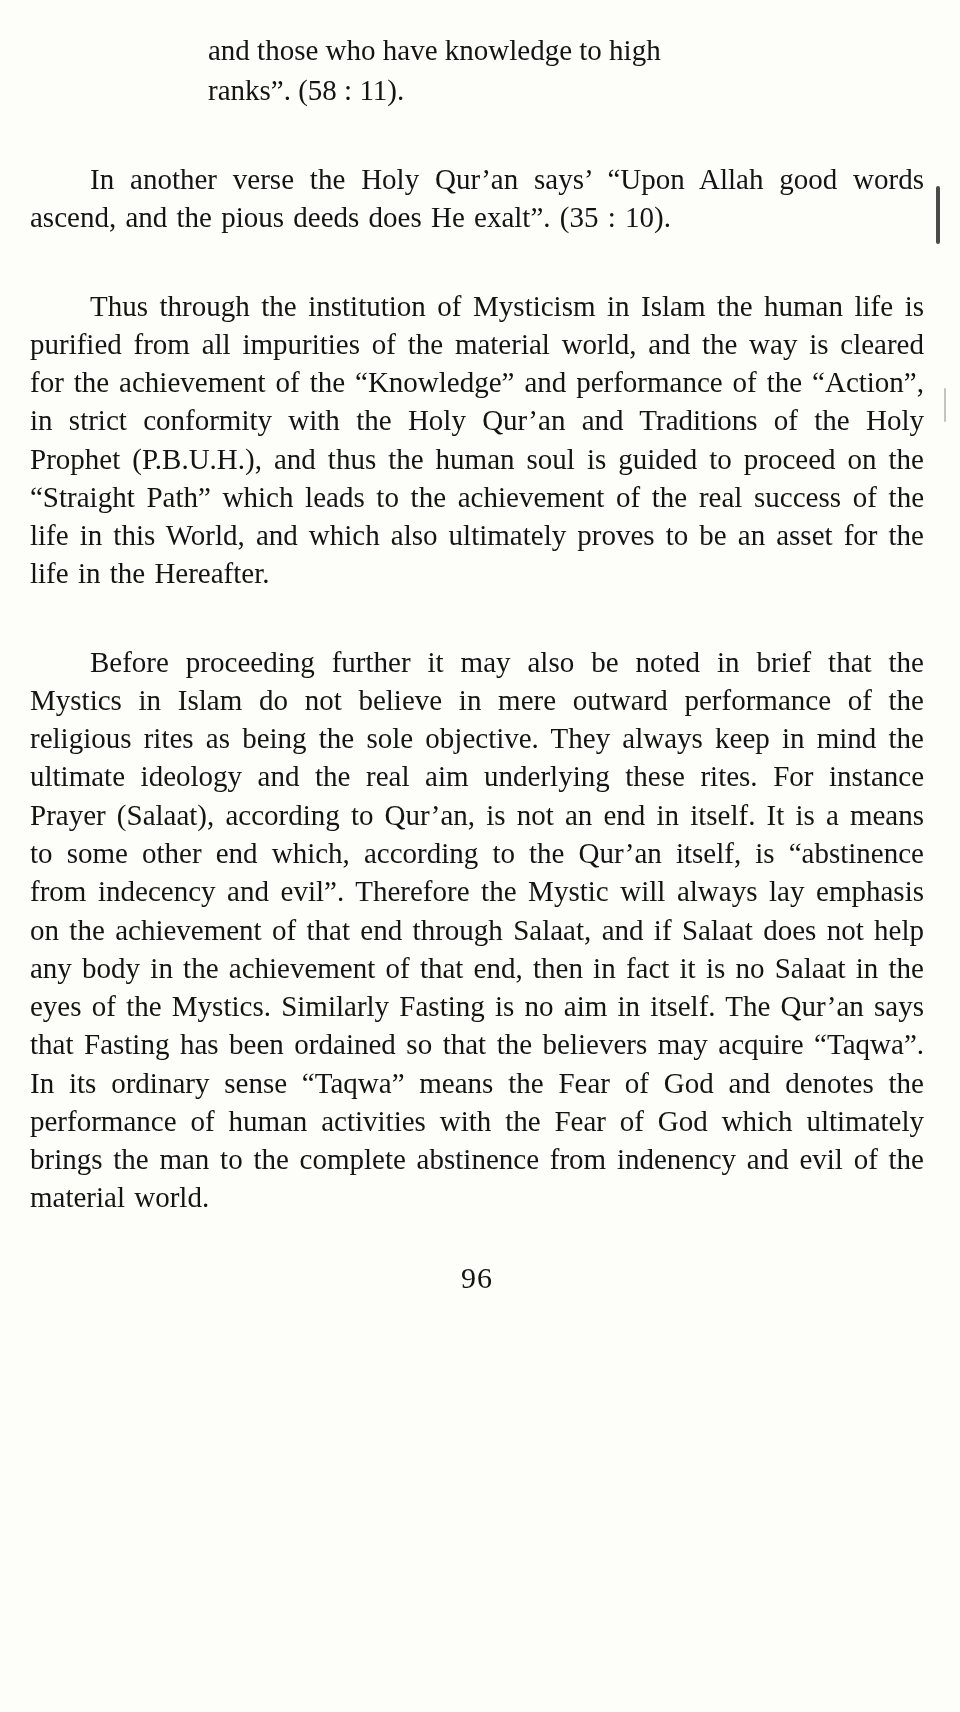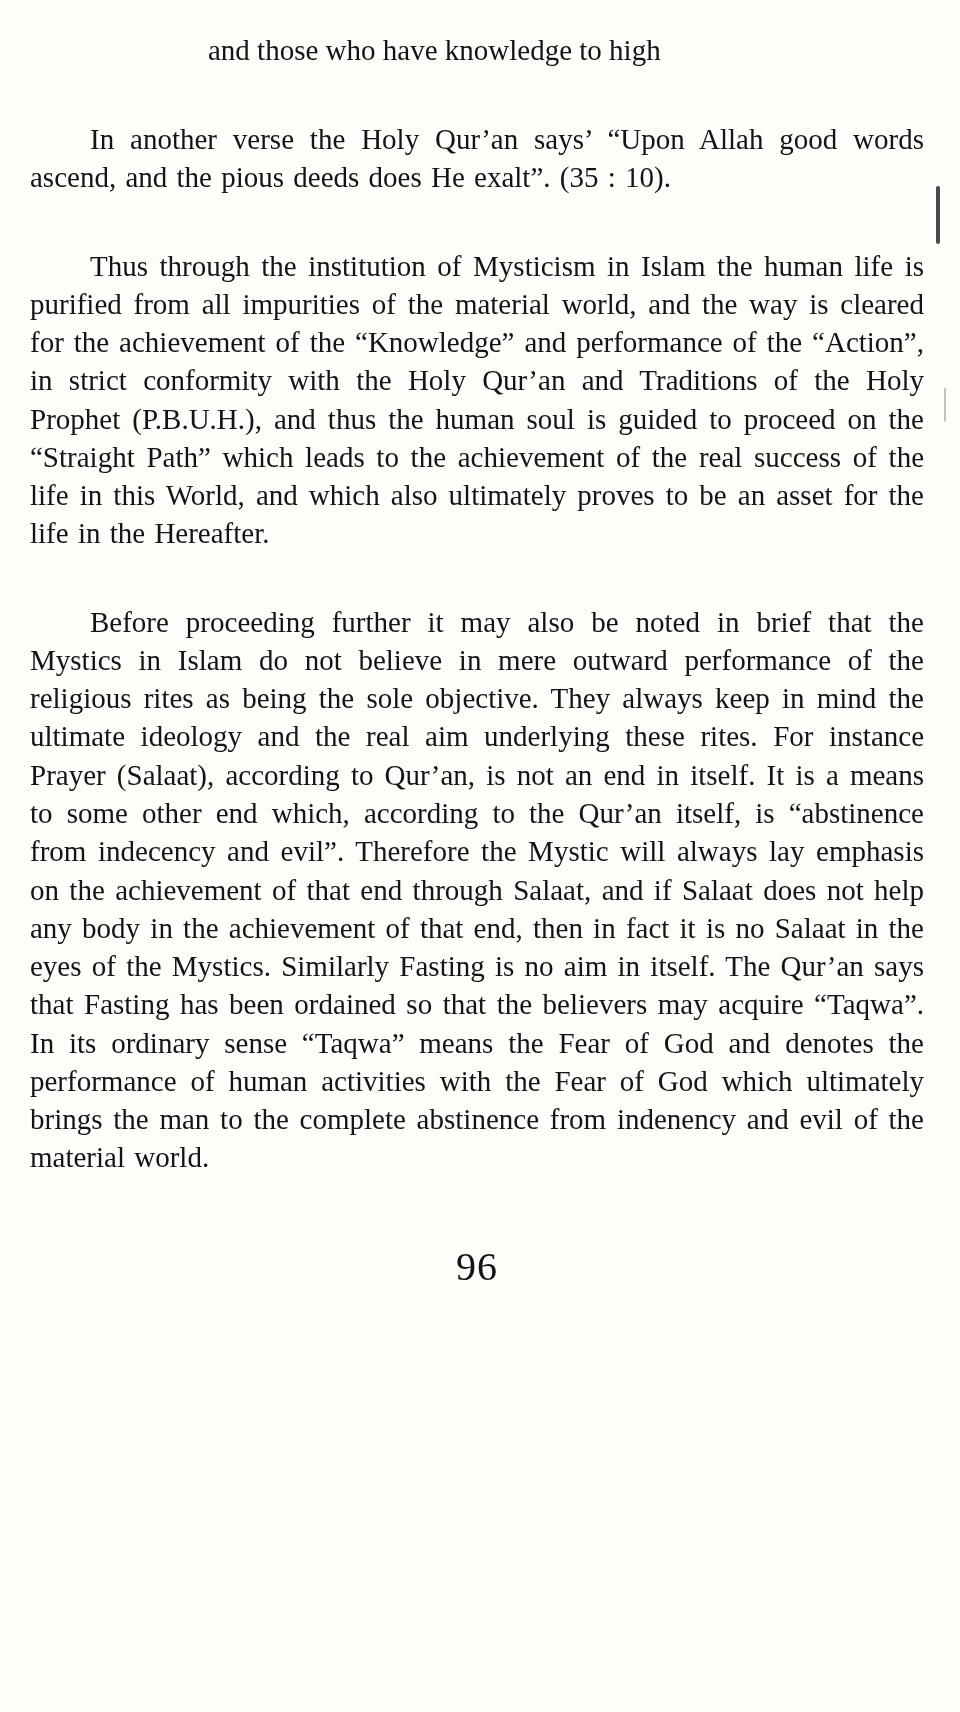--- a/index.html
+++ b/index.html
@@ -34,23 +34,23 @@
   p.para {
     margin: 50px 0 0 0;
     text-align: justify;
     text-indent: 60px;
     line-height: 1.32;
     word-spacing: 2px;
   }
   .it {
   }
   .page-number {
-    margin-top: 66px;
+    margin-top: 44px;
     text-align: center;
-    font-size: 40px;
+    font-size: 30px;
     letter-spacing: 1px;
   }
   .artifact {
     position: absolute;
     top: 186px;
     right: 20px;
     width: 4px;
     height: 58px;
     background: #2a2a2a;
     border-radius: 2px;
@@ -67,20 +67,21 @@
     opacity: 0.5;
   }
 </style>
 </head>
 <body>
 
 <div class="page">
 
   <div class="quote-block">
     <div>and those who have knowledge to high</div>
+    <div>ranks”. (58 : 11).</div>
   </div>
 
   <div class="paragraphs">
       <p class="para"><span>In another verse the Holy Qur’an says’ “Upon Allah good words ascend, and the pious deeds does He exalt”. (35 : 10).</span></p>
       <p class="para"><span>Thus through the institution of Mysticism in Islam the human life is purified from all impurities of the material world, and the way is cleared for the achievement of the “Knowledge” and performance of the “Action”, in strict conformity with the Holy Qur’an and Traditions of the Holy Prophet (P.B.U.H.), and thus the human soul is guided to proceed on the “Straight Path” which leads to the achievement of the real success of the life in this World, and which also ultimately proves to be an asset for the life in the Hereafter.</span></p>
       <p class="para"><span>Before proceeding further it may also be noted in brief that the Mystics in Islam do not believe in mere outward performance of the religious rites as being the sole objective. They always keep in mind the ultimate ideology and the real aim underlying these rites. For instance Prayer (</span><span class="it">Salaat</span><span>), according to Qur’an, is not an end in itself. It is a means to some other end which, according to the Qur’an itself, is “abstinence from indecency and evil”. Therefore the Mystic will always lay emphasis on the achievement of that end through Salaat, and if Salaat does not help any body in the achievement of that end, then in fact it is no Salaat in the eyes of the Mystics. Similarly Fasting is no aim in itself. The Qur’an says that Fasting has been ordained so that the believers may acquire “</span><span class="it">Taqwa</span><span>”. In its ordinary sense “</span><span class="it">Taqwa</span><span>” means the Fear of God and denotes the performance of human activities with the Fear of God which ultimately brings the man to the complete abstinence from indenency and evil of the material world.</span></p>
     </div>
 
   <div class="page-number">96</div>
 

